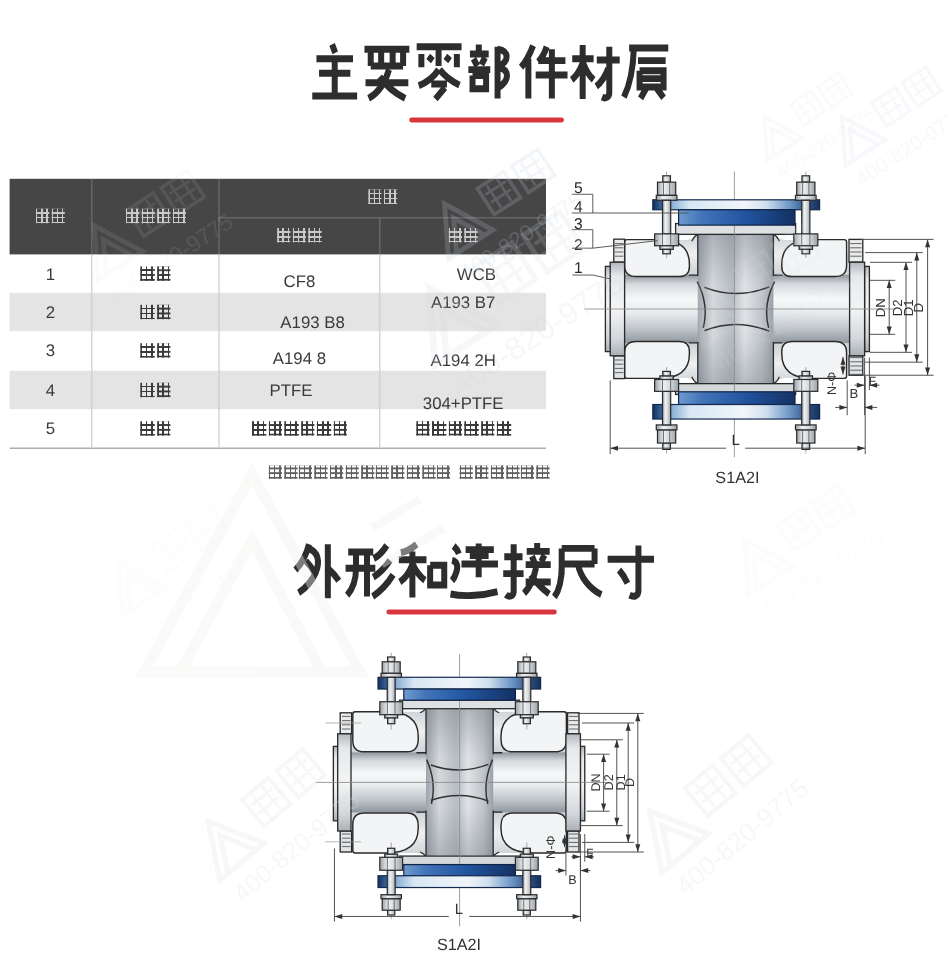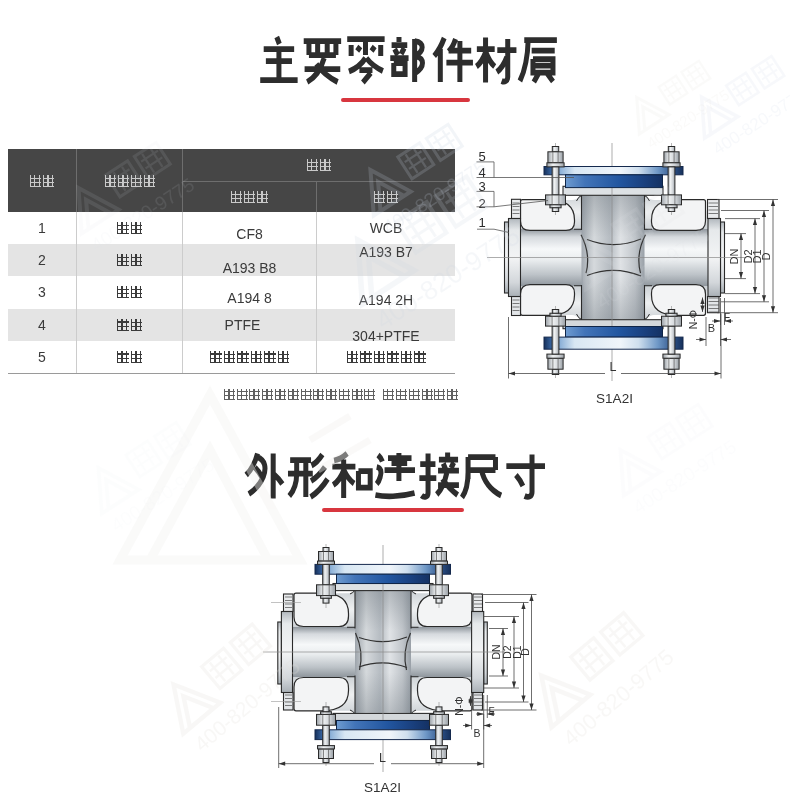--- a/index.html
+++ b/index.html
@@ -72,26 +72,26 @@
 <div class="abs" style="left:8px;top:373px;width:447px;height:1px;background:#9a9a9a"></div>
 <div class="abs" style="left:76px;top:212px;width:1px;height:161px;background:#cccccc"></div>
 <div class="abs" style="left:182px;top:212px;width:1px;height:161px;background:#cccccc"></div>
 <div class="abs" style="left:316px;top:212px;width:1px;height:161px;background:#cccccc"></div>
 <div id="rows" style="position:absolute;left:0;top:0;font-size:14px;color:#3a3a3a">
 <div class="tcell" style="left:8px;top:212px;width:68px;height:32px">1</div>
 <div class="tcell" style="left:77px;top:212px;width:105px;height:32px">
       <span><span class="zh"></span><span class="zh"></span></span>
     </div>
 <div class="tcell" style="left:183px;top:212px;width:133px;height:44px">CF8</div>
-<div class="tcell" style="left:317px;top:212px;width:138px;height:32px">WCB</div>
+<div class="tcell" style="left:328px;top:212px;width:138px;height:32px">WCB</div>
 <div class="tcell" style="left:8px;top:244.2px;width:68px;height:32px">2</div>
 <div class="tcell" style="left:77px;top:244.2px;width:105px;height:32px">
       <span><span class="zh"></span><span class="zh"></span></span>
     </div>
-<div class="tcell" style="left:183px;top:244.2px;width:133px;height:48px">A193&nbsp;B8</div>
+<div class="tcell" style="left:194px;top:244.2px;width:133px;height:48px">A193&nbsp;B8</div>
 <div class="tcell" style="left:317px;top:244.2px;width:138px;height:16px">A193&nbsp;B7</div>
 <div class="tcell" style="left:8px;top:276.4px;width:68px;height:32px">3</div>
 <div class="tcell" style="left:77px;top:276.4px;width:105px;height:32px">
       <span><span class="zh"></span><span class="zh"></span></span>
     </div>
 <div class="tcell" style="left:183px;top:276.4px;width:133px;height:44px">A194&nbsp;8</div>
 <div class="tcell" style="left:317px;top:276.4px;width:138px;height:48px">A194&nbsp;2H</div>
 <div class="tcell" style="left:8px;top:308.6px;width:68px;height:32px">4</div>
 <div class="tcell" style="left:77px;top:308.6px;width:105px;height:32px">
       <span><span class="zh"></span><span class="zh"></span></span>

